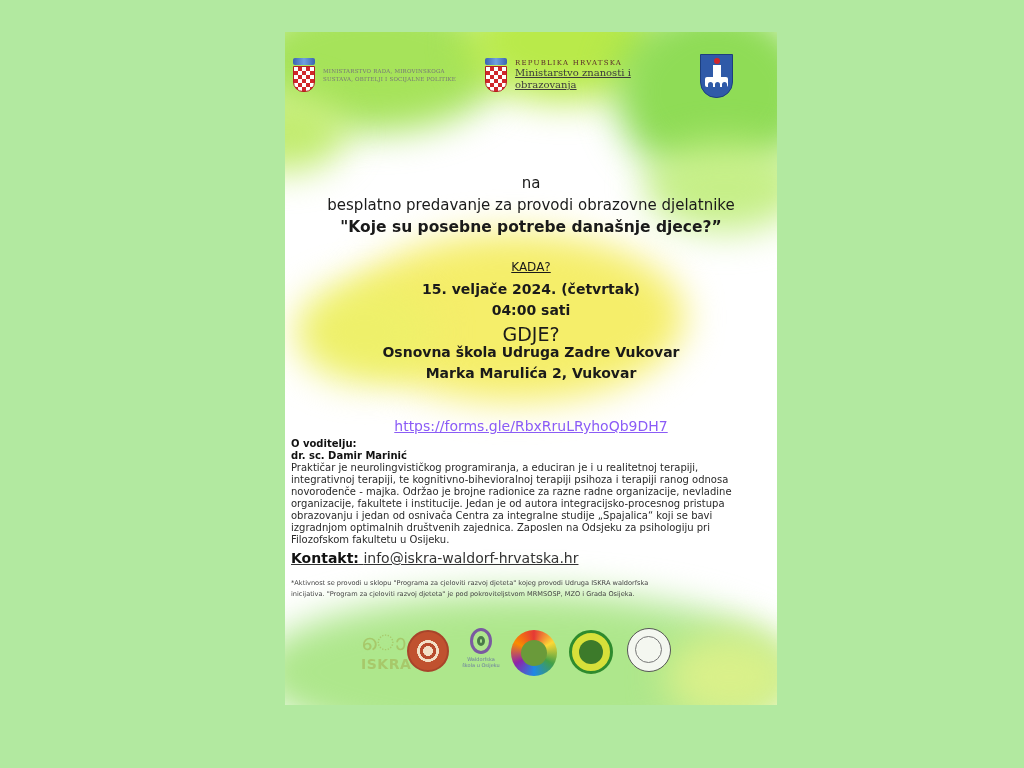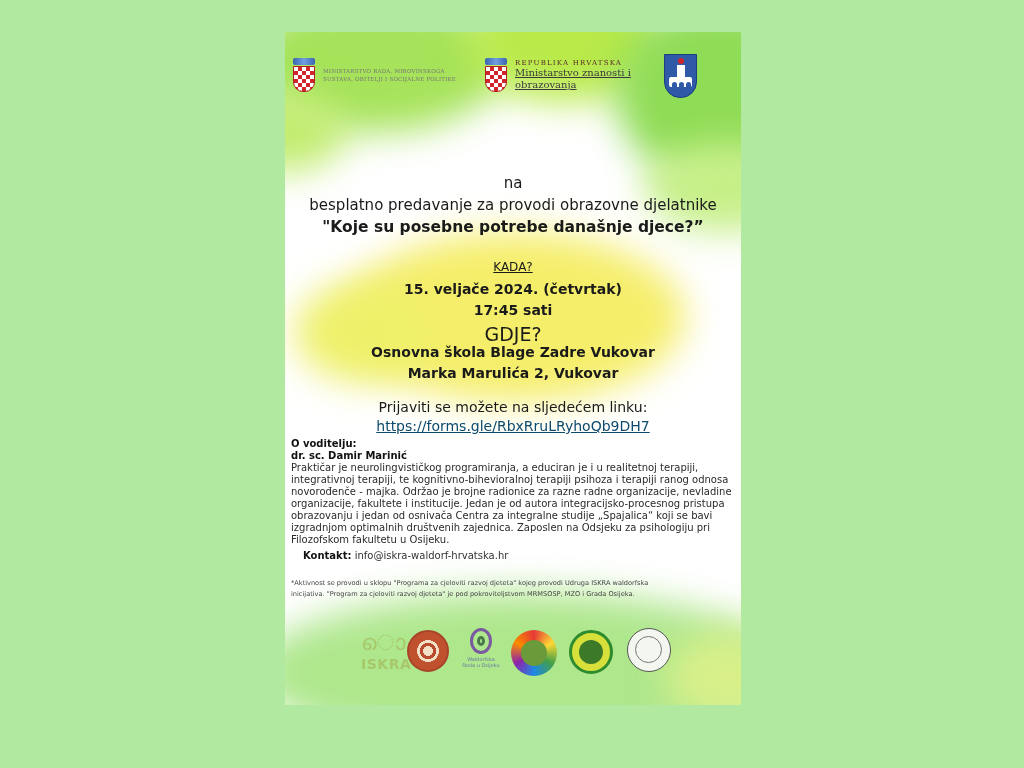--- a/index.html
+++ b/index.html
@@ -3,21 +3,21 @@
 <meta charset="utf-8">
 <style>
   html, body { margin:0; padding:0; }
   body {
     width:1024px; height:768px; overflow:hidden;
     background:#b2e9a0;
     font-family:"DejaVu Sans", sans-serif;
     position:relative;
   }
   .poster {
-    position:absolute; left:285px; top:32px; width:456px; height:673px;
+    position:absolute; left:285px; top:32px; width:492px; height:673px;
     overflow:hidden;
     background:#ffffff;
   }
   .bg { position:absolute; border-radius:50%; filter:blur(18px); }
   .content { position:absolute; inset:0; color:#1a1a1a; }
 
   .logos-top { position:absolute; top:22px; left:0; width:100%; height:50px; }
   .gov-logo { position:absolute; display:flex; align-items:center; }
   .shield-cro { width:22px; height:34px; position:relative; }
   .shield-cro .crown { height:7px; background:linear-gradient(90deg,#3a63b0,#6fa0e0,#3a63b0); border-radius:2px; }
@@ -43,25 +43,25 @@
   .na { top:142px; font-size:15px; }
   .subtitle { top:164px; font-size:15px; }
   .question { top:186px; font-size:15.5px; font-weight:bold; }
   .kada { top:228px; font-size:12px; text-decoration:underline; }
   .date { top:249px; font-size:14px; font-weight:bold; }
   .time { top:270px; font-size:14px; font-weight:bold; }
   .gdje { top:291px; font-size:19px; }
   .school { top:312px; font-size:14px; font-weight:bold; }
   .address { top:333px; font-size:14px; font-weight:bold; }
   .apply { top:367px; font-size:14px; }
-  .link { top:386px; font-size:14px; text-decoration:underline; color:#0c4a6e; }
+  .link { top:386px; font-size:14px; text-decoration:underline; color:#8b5cf6; }
 
   .bio { position:absolute; left:6px; top:406px; width:466px; font-size:10px; line-height:12px; color:#2a2a2a; }
   .bio .h { font-weight:bold; color:#111; }
-  .contact { position:absolute; left:18px; top:518px; font-size:10px; color:#333; }
+  .contact { position:absolute; left:6px; top:518px; font-size:14px; color:#333;text-decoration:underline; }
   .contact b { color:#111; }
   .note { position:absolute; left:6px; top:546px; width:390px; font-size:6.6px; line-height:11px; color:#444; }
 
   .partners { position:absolute; top:592px; left:76px; width:320px; height:60px; }
   .p { position:absolute; }
   .iskra { left:0; top:6px; width:40px; height:48px; text-align:center; color:#a7c86a; }
   .iskra .glyph { font-size:22px; line-height:26px; font-family:"DejaVu Serif", serif; }
   .iskra .name { font-size:14px; font-weight:bold; letter-spacing:0.5px; }
   .mandala { left:46px; top:6px; width:42px; height:42px; border-radius:50%;
     background: radial-gradient(circle,#f3e1c7 0 18%, #b84b2d 19% 30%, #f3e1c7 31% 40%, #c0512f 41% 100%); border:2px solid #a8442a; box-sizing:border-box; }
@@ -126,26 +126,25 @@
         </div>
       </div>
     </div>
 
     <div class="center na">na</div>
     <div class="center subtitle">besplatno predavanje za provodi obrazovne djelatnike</div>
     <div class="center question">"Koje su posebne potrebe današnje djece?”</div>
 
     <div class="center kada">KADA?</div>
     <div class="center date">15.  veljače 2024. (četvrtak)</div>
-    <div class="center time">17:45 sati</div>
+    <div class="center time">04:00 sati</div>
     <div class="center gdje">GDJE?</div>
-    <div class="center school">Osnovna škola Blage Zadre Vukovar</div>
+    <div class="center school">Osnovna škola Udruga Zadre Vukovar</div>
     <div class="center address">Marka Marulića 2, Vukovar</div>
 
-    <div class="center apply">Prijaviti se možete na sljedećem linku:</div>
     <div class="center link">https://forms.gle/RbxRruLRyhoQb9DH7</div>
 
     <div class="bio">
       <div class="h">O voditelju:</div>
       <div class="h">dr. sc. Damir Marinić</div>
       <div>Praktičar je neurolingvističkog programiranja, a educiran je i u realitetnoj terapiji, integrativnoj terapiji, te kognitivno-bihevioralnoj terapiji psihoza i terapiji ranog odnosa novorođenče - majka. Održao je brojne radionice za razne radne organizacije, nevladine organizacije, fakultete i institucije. Jedan je od autora integracijsko-procesnog pristupa obrazovanju i jedan od osnivača Centra za integralne studije „Spajalica“ koji se bavi izgradnjom optimalnih društvenih zajednica. Zaposlen na Odsjeku za psihologiju pri Filozofskom fakultetu u Osijeku.</div>
     </div>
 
     <div class="contact">
       <b>Kontakt:</b>

